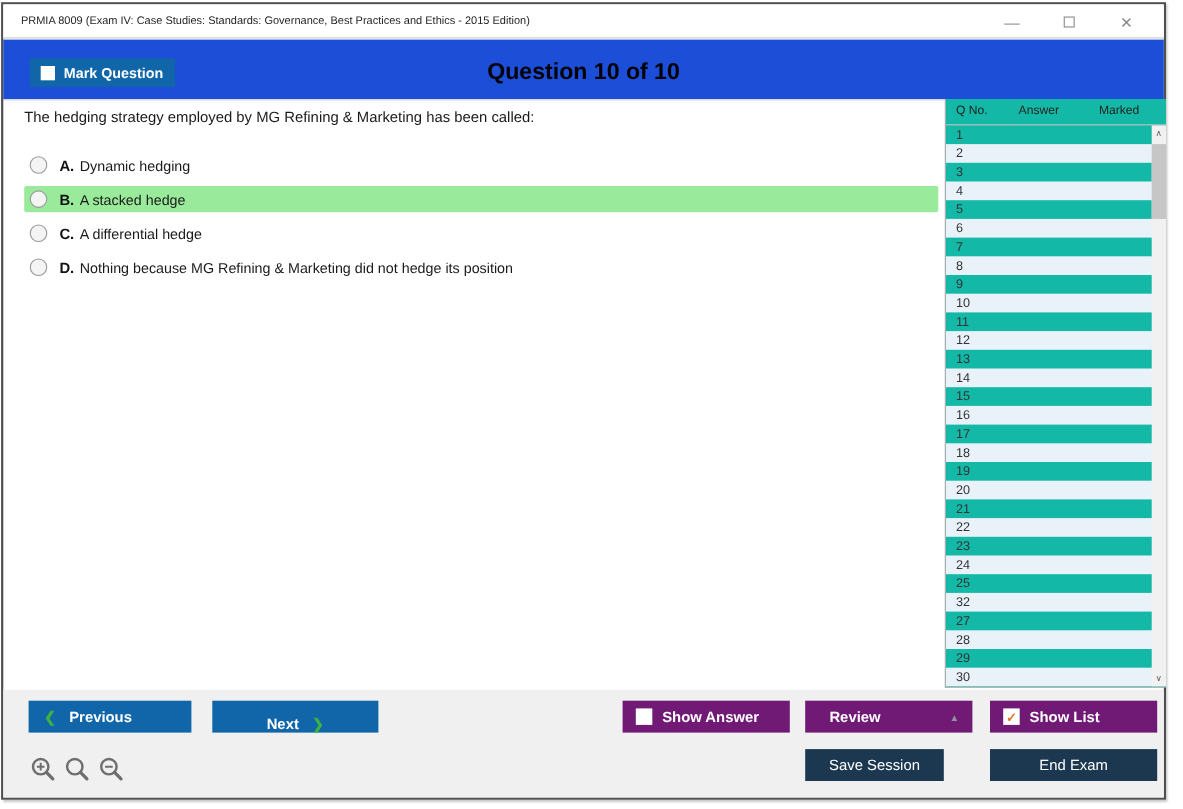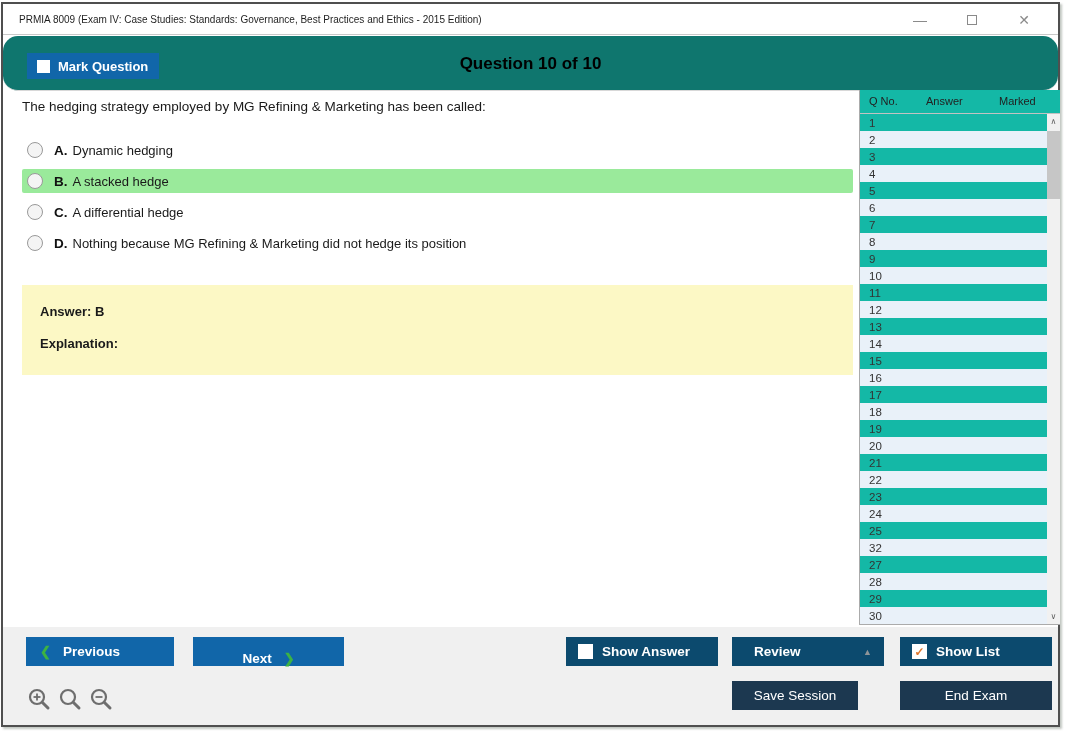--- a/index.html
+++ b/index.html
@@ -15,28 +15,28 @@
   
   .titlebar { position:absolute; left:0; top:0; width:100%; height:31px; background:#ffffff;
               border-bottom:1px solid #c9c9c9; display:flex; align-items:center; }
   .title-text { font-size:10px; color:#1f1f1f; padding-left:16px; white-space:nowrap; }
   .win-controls { position:absolute; right:8px; top:0; height:31px; display:flex; align-items:center; }
   .win-btn { width:52px; height:31px; display:flex; align-items:center; justify-content:center;
              color:#8a8a8a; font-size:14px; cursor:default; }
   .max-box { width:10px; height:10px; border:1px solid #8a8a8a; display:inline-block; }
 
   
-  .subheader { position:absolute; left:0; top:32px; width:100%; height:55px; background:#0f766e;
-               border-bottom:1px solid #d8d8d8;border-radius:15px; }
+  .subheader { position:absolute; left:0; top:32px; width:100%; height:55px; background:#1d4ed8;
+               border-bottom:1px solid #d8d8d8; }
   .mark-btn { position:absolute; left:24px; top:17px; width:132px; height:26px; background:#1166a9;
               display:flex; align-items:center; padding-left:10px; cursor:pointer; }
   .mark-btn .cb { width:13px; height:13px; background:#ffffff; margin-right:8px; flex:0 0 auto; }
   .mark-btn .lbl { color:#ffffff; font-weight:bold; font-size:13px; }
   .q-counter { position:absolute; left:0; top:18px; width:100%; text-align:center;
-               font-size:17px; font-weight:bold; color:#000000; }
+               font-size:21px; font-weight:bold; color:#000000; }
 
   
   .question-text { position:absolute; left:19px; top:95px; font-size:13.5px; color:#1a1a1a; }
   .options { position:absolute; left:19px; top:134px; width:831px; }
   .option { height:24px; margin-bottom:7px; display:flex; align-items:center; border-radius:2px;
             padding-left:5px; }
   .option.green { background:#9aea9b; }
   .radio { width:16px; height:16px; border-radius:50%; border:1px solid #999999; background:#f4f4f4;
            flex:0 0 auto; margin-right:11px; }
   .opt-letter { font-weight:bold; font-size:13.5px; color:#111111; margin-right:5px; }
@@ -62,21 +62,21 @@
   .scroll-arrow { position:absolute; left:0; width:13px; height:15px; display:flex; align-items:center;
                   justify-content:center; font-size:8px; color:#5f5f5f; }
   .scroll-up { top:0; } .scroll-down { bottom:0; }
   .scroll-thumb { position:absolute; left:0; top:17px; width:13px; height:68px; background:#c6c6c6; }
 
   
   .bottombar { position:absolute; left:0; top:623px; width:100%; height:98px; background:#f0f0f0; }
   .btn { position:absolute; height:29px; display:flex; align-items:center; cursor:pointer;
          color:#ffffff; font-size:13.5px; font-weight:bold; }
   .btn-blue { background:#1166a9; }
-  .btn-orange { background:#0c4a6e; }
+  .btn-orange { background:#701a75; }
   .btn-navy { background:#1c3850; font-weight:normal; justify-content:center; }
   .chev { color:#3cb243; font-weight:bold; font-size:13px; }
   .prev-btn { left:23px; top:10px; width:148px; padding-left:14px; }
   .prev-btn .chev { margin-right:12px; }
   .next-btn { left:190px; top:10px; width:151px; justify-content:center;align-items:flex-end; }
   .next-btn .chev { margin-left:12px; }
   .show-answer-btn { left:563px; top:10px; width:152px; padding-left:12px; }
   .review-btn { left:729px; top:10px; width:152px; padding-left:22px; }
   .review-arrow { position:absolute; right:12px; font-size:9px; color:#8f9498; }
   .show-list-btn { left:897px; top:10px; width:152px; padding-left:12px; }
@@ -134,24 +134,20 @@
       <span class="opt-letter">C.</span>
       <span class="opt-text">A differential hedge</span>
     </div>
     <div class="option">
       <span class="radio"></span>
       <span class="opt-letter">D.</span>
       <span class="opt-text">Nothing because MG Refining &amp; Marketing did not hedge its position</span>
     </div>
   </div>
 
-  <div class="answer-box">
-    <div class="answer-line">Answer: B</div>
-    <div class="explanation-line">Explanation:</div>
-  </div>
 
   <div class="qpanel">
     <div class="qpanel-header">
       <span class="col-qno">Q No.</span>
       <span class="col-answer">Answer</span>
       <span class="col-marked">Marked</span>
     </div>
     <div class="qlist">
         <div class="qrow">
           <span class="qno">1</span>

